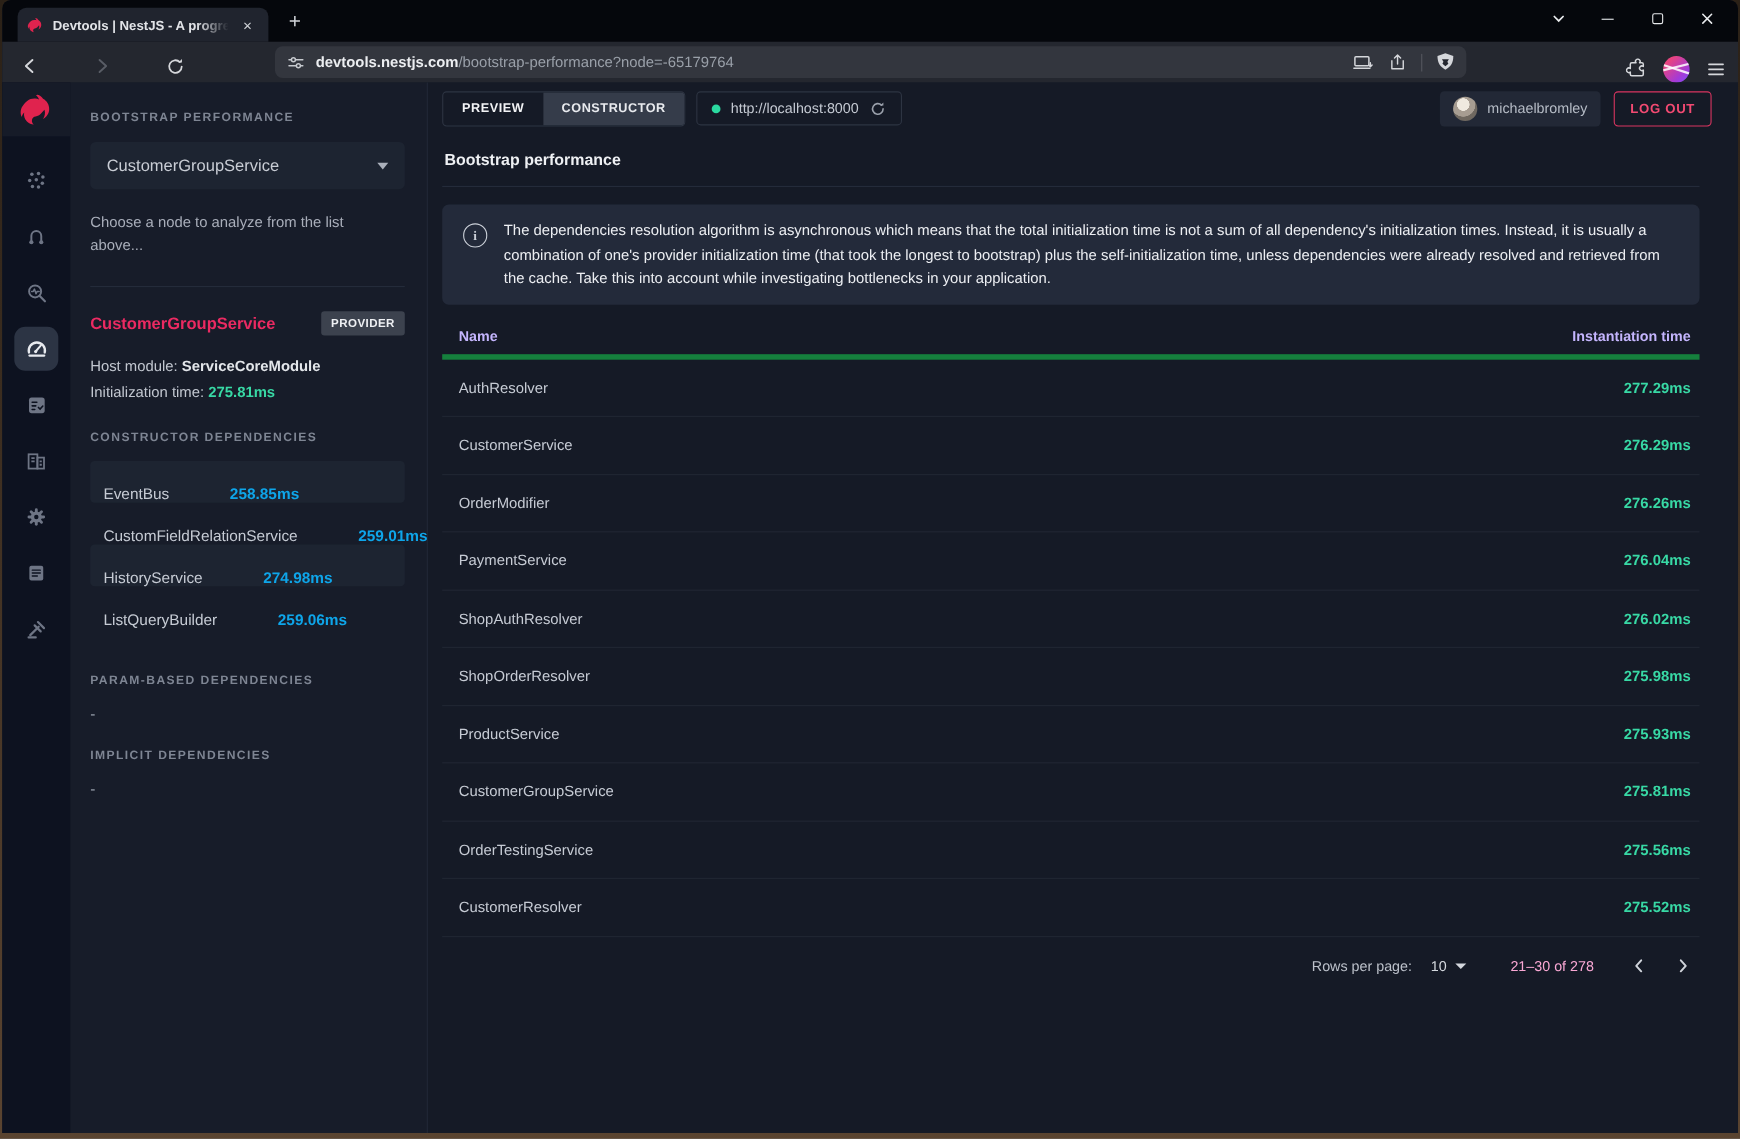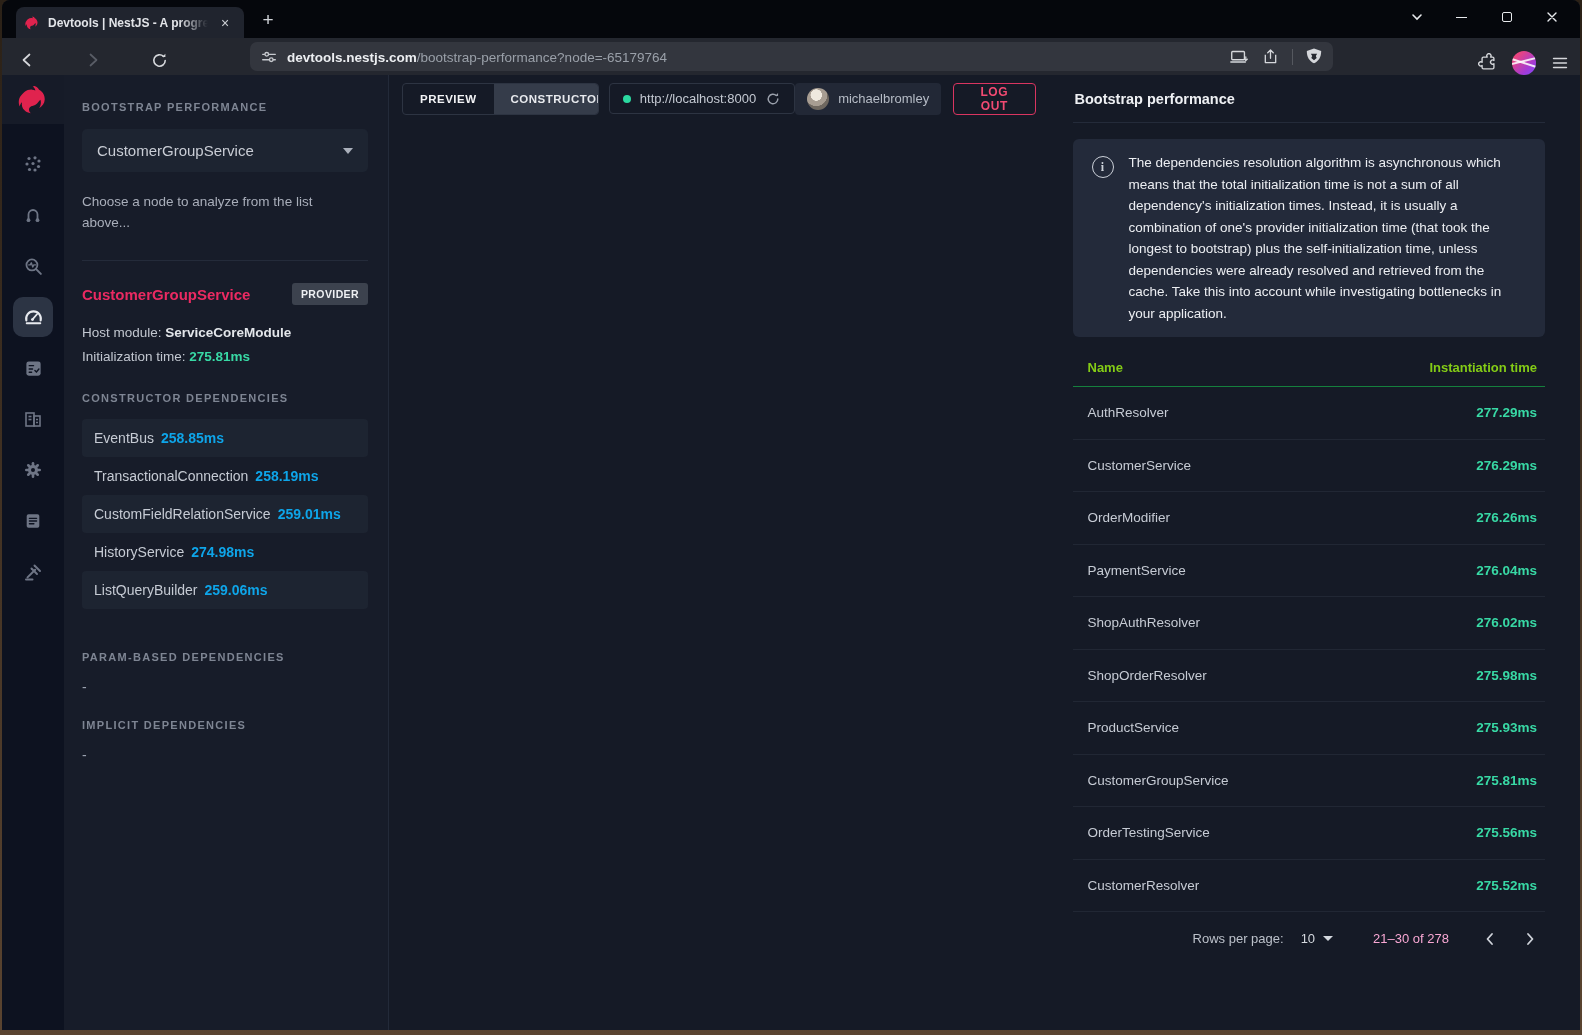--- a/index.html
+++ b/index.html
@@ -55,26 +55,26 @@
   .pdivider { border-top:1px solid #242b3a; margin:27px 0 0 0; }
   .node-row { margin-top:22px; display:flex; align-items:center; }
   .node-name { color:#eb2a62; font-weight:bold; font-size:15px; }
   .badge { margin-left:auto; background:#3c424e; color:#eef0f3; font-size:10.5px; font-weight:bold; letter-spacing:.4px;
     padding:5px 9px; border-radius:3px; }
   .kv { margin-top:20px; font-size:13.5px; color:#c2c7d0; }
   .kv + .kv { margin-top:9px; }
   .kv b { color:#e3e6ea; }
   .kv .teal { color:#38d9a5; font-weight:bold; }
   .deps { margin-top:15px; display:flex; flex-direction:column; }
-  .dep { height:38px; display:flex; align-items:center; padding:0 12px; border-radius:4px; font-size:14px; color:#c6cbd4; }
+  .dep { height:38px; display:flex; align-items:flex-end; padding:0 12px; border-radius:4px; font-size:14px; color:#c6cbd4;gap:48px; }
   .dep:nth-child(odd) { background:#1d2431; }
   .dep .time { color:#0ea5e9; font-weight:bold; margin-left:7px; }
   .dash { margin-top:16px; color:#9aa1ae; font-size:14px; }
 
-  .main { flex:1; background:#151a26; display:flex; flex-direction:row; }
+  .main { flex:1; background:#151a26; display:flex; flex-direction:column; }
   .appbar { height:47px; display:flex; align-items:center; padding:0 24px 0 13px; flex:0 0 47px; }
   .seg { display:flex; border:1px solid #2d3442; border-radius:4px; overflow:hidden; }
   .seg-btn { height:30px; padding:0 17px; display:flex; align-items:center; font-size:11.5px; font-weight:bold;
     letter-spacing:.5px; color:#f2f3f5; }
   .seg-btn.on { background:#353c4a; color:#e8eaee; }
   .target { margin-left:10px; height:31px; border:1px solid #2d3442; border-radius:4px; display:flex; align-items:center;
     gap:9px; padding:0 13px; }
   .dot { width:8px; height:8px; border-radius:50%; background:#2bd9a0; }
   .target-url { font-size:13px; color:#c4c9d2; }
   .target svg { color:#9aa0ab; }
@@ -88,21 +88,21 @@
 
   .content { padding:8px 35px 0 13px; flex:1; display:flex; flex-direction:column; }
   .page-title { font-size:14.5px; font-weight:bold; color:#eef0f3; padding:8px 0 15px 2px; border-bottom:1px solid #242b3a; }
   .infobox { margin-top:16px; background:#232a3a; border-radius:6px; display:flex; gap:15px; padding:13px 19px; }
   .info-icon { width:22px; height:22px; border:1.6px solid #ccd1d9; border-radius:50%; color:#ccd1d9;
     display:flex; align-items:center; justify-content:center; font-size:12px; font-weight:bold; font-family:"Liberation Serif",serif;
     flex:0 0 22px; margin-top:4px; }
   .info-text { font-size:13.5px; line-height:21.5px; color:#eceef2; }
 
   .thead { display:flex; align-items:center; height:38px; margin-top:12px; padding:0 8px 0 15px;
-    font-size:13px; font-weight:bold; color:#84cc16; border-bottom:1px solid #15803d; }
+    font-size:13px; font-weight:bold; color:#c4b5fd; border-bottom:5px solid #15803d; }
   .th-time { margin-left:auto; }
   .trow { display:flex; align-items:center; height:52.5px; padding:0 8px 0 15px; border-bottom:1px solid #212734; }
   .tname { font-size:13.5px; color:#c6cbd4; }
   .ttime { margin-left:auto; font-size:13.5px; font-weight:bold; color:#38d9a5; }
 
   .pagination { display:flex; align-items:center; justify-content:flex-end; height:53px; color:#bcc1ca; font-size:13px; }
   .rpp-value { margin-left:17px; display:flex; align-items:center; gap:8px; color:#d4d8de; }
   .caret-sm { width:0; height:0; border-left:5px solid transparent; border-right:5px solid transparent; border-top:5.5px solid #d4d8de; }
   .range { margin-left:40px; color:#f9a8d4; }
   .pgbtn { width:30px; height:30px; display:flex; align-items:center; justify-content:center; color:#cfd3da; }
@@ -323,24 +323,20 @@
       <div class="kv">
         <span>Initialization time:</span> <span class="teal">275.81ms</span>
       </div>
       <div class="sec-heading" style="margin-top:28px">CONSTRUCTOR DEPENDENCIES</div>
       <div class="deps">
         <div class="dep">
             <span>EventBus</span>
             <span class="time">258.85ms</span>
           </div>
         <div class="dep">
-            <span>TransactionalConnection</span>
-            <span class="time">258.19ms</span>
-          </div>
-        <div class="dep">
             <span>CustomFieldRelationService</span>
             <span class="time">259.01ms</span>
           </div>
         <div class="dep">
             <span>HistoryService</span>
             <span class="time">274.98ms</span>
           </div>
         <div class="dep">
             <span>ListQueryBuilder</span>
             <span class="time">259.06ms</span>

